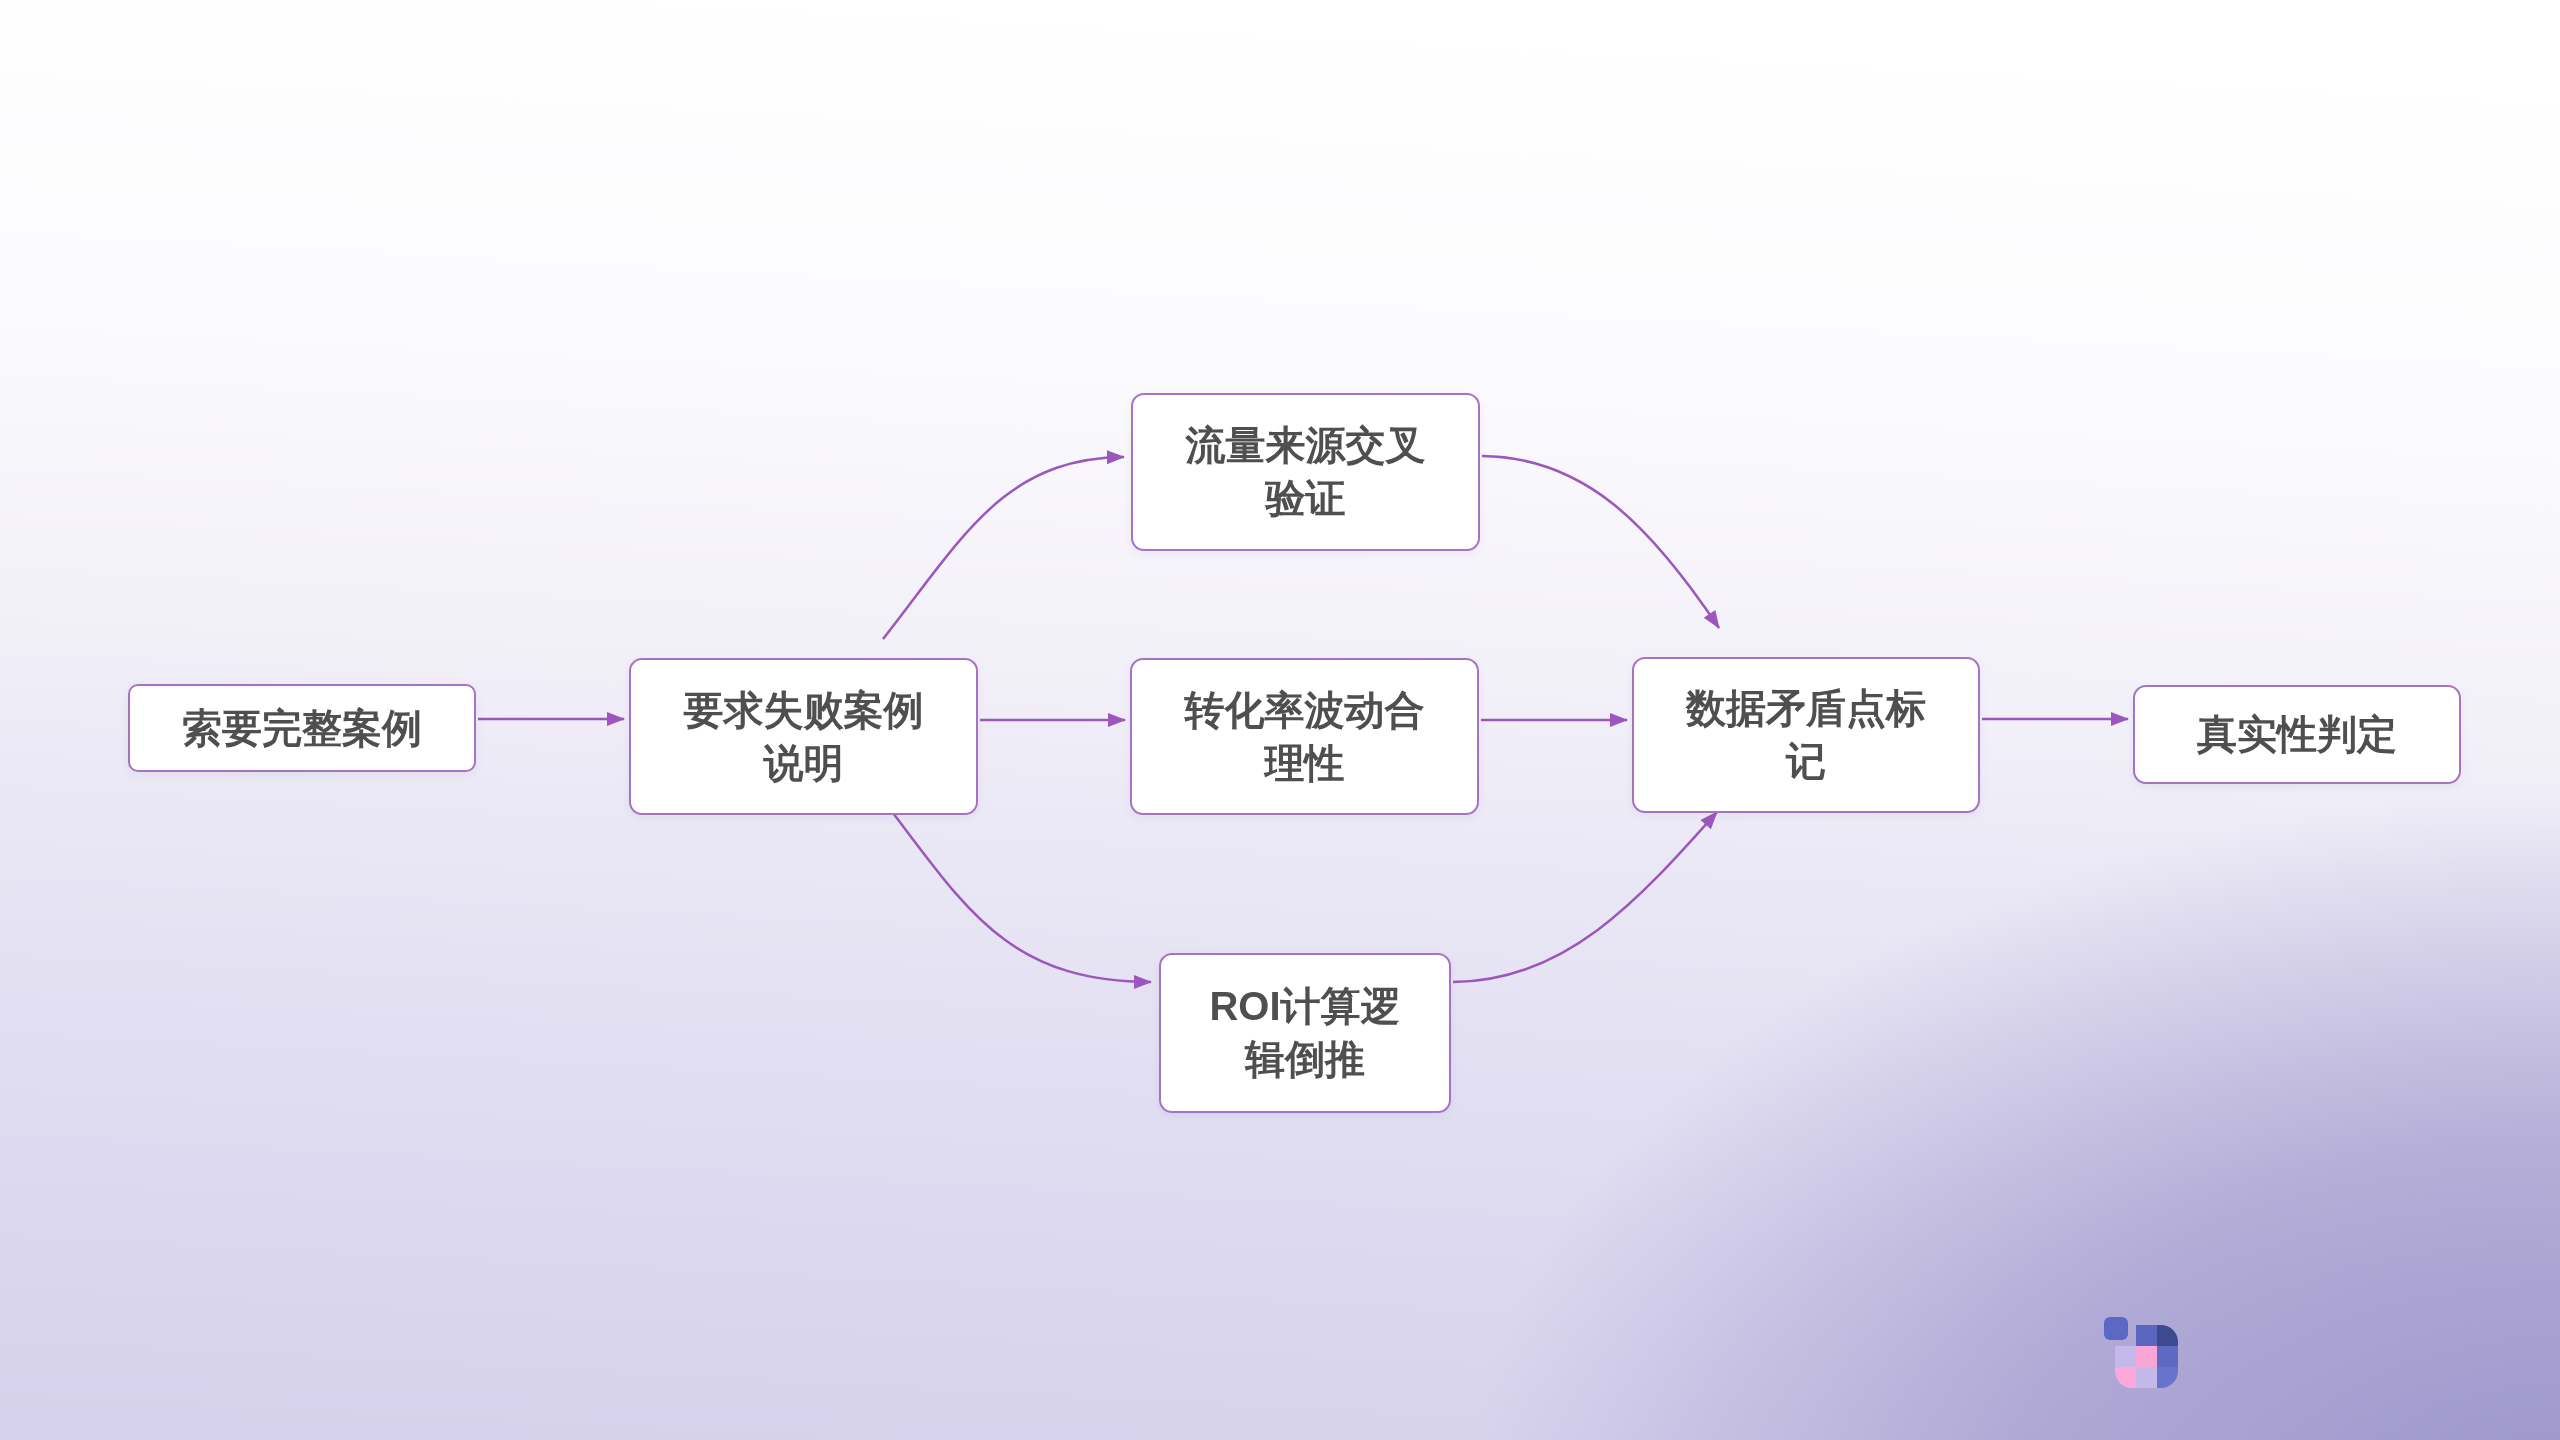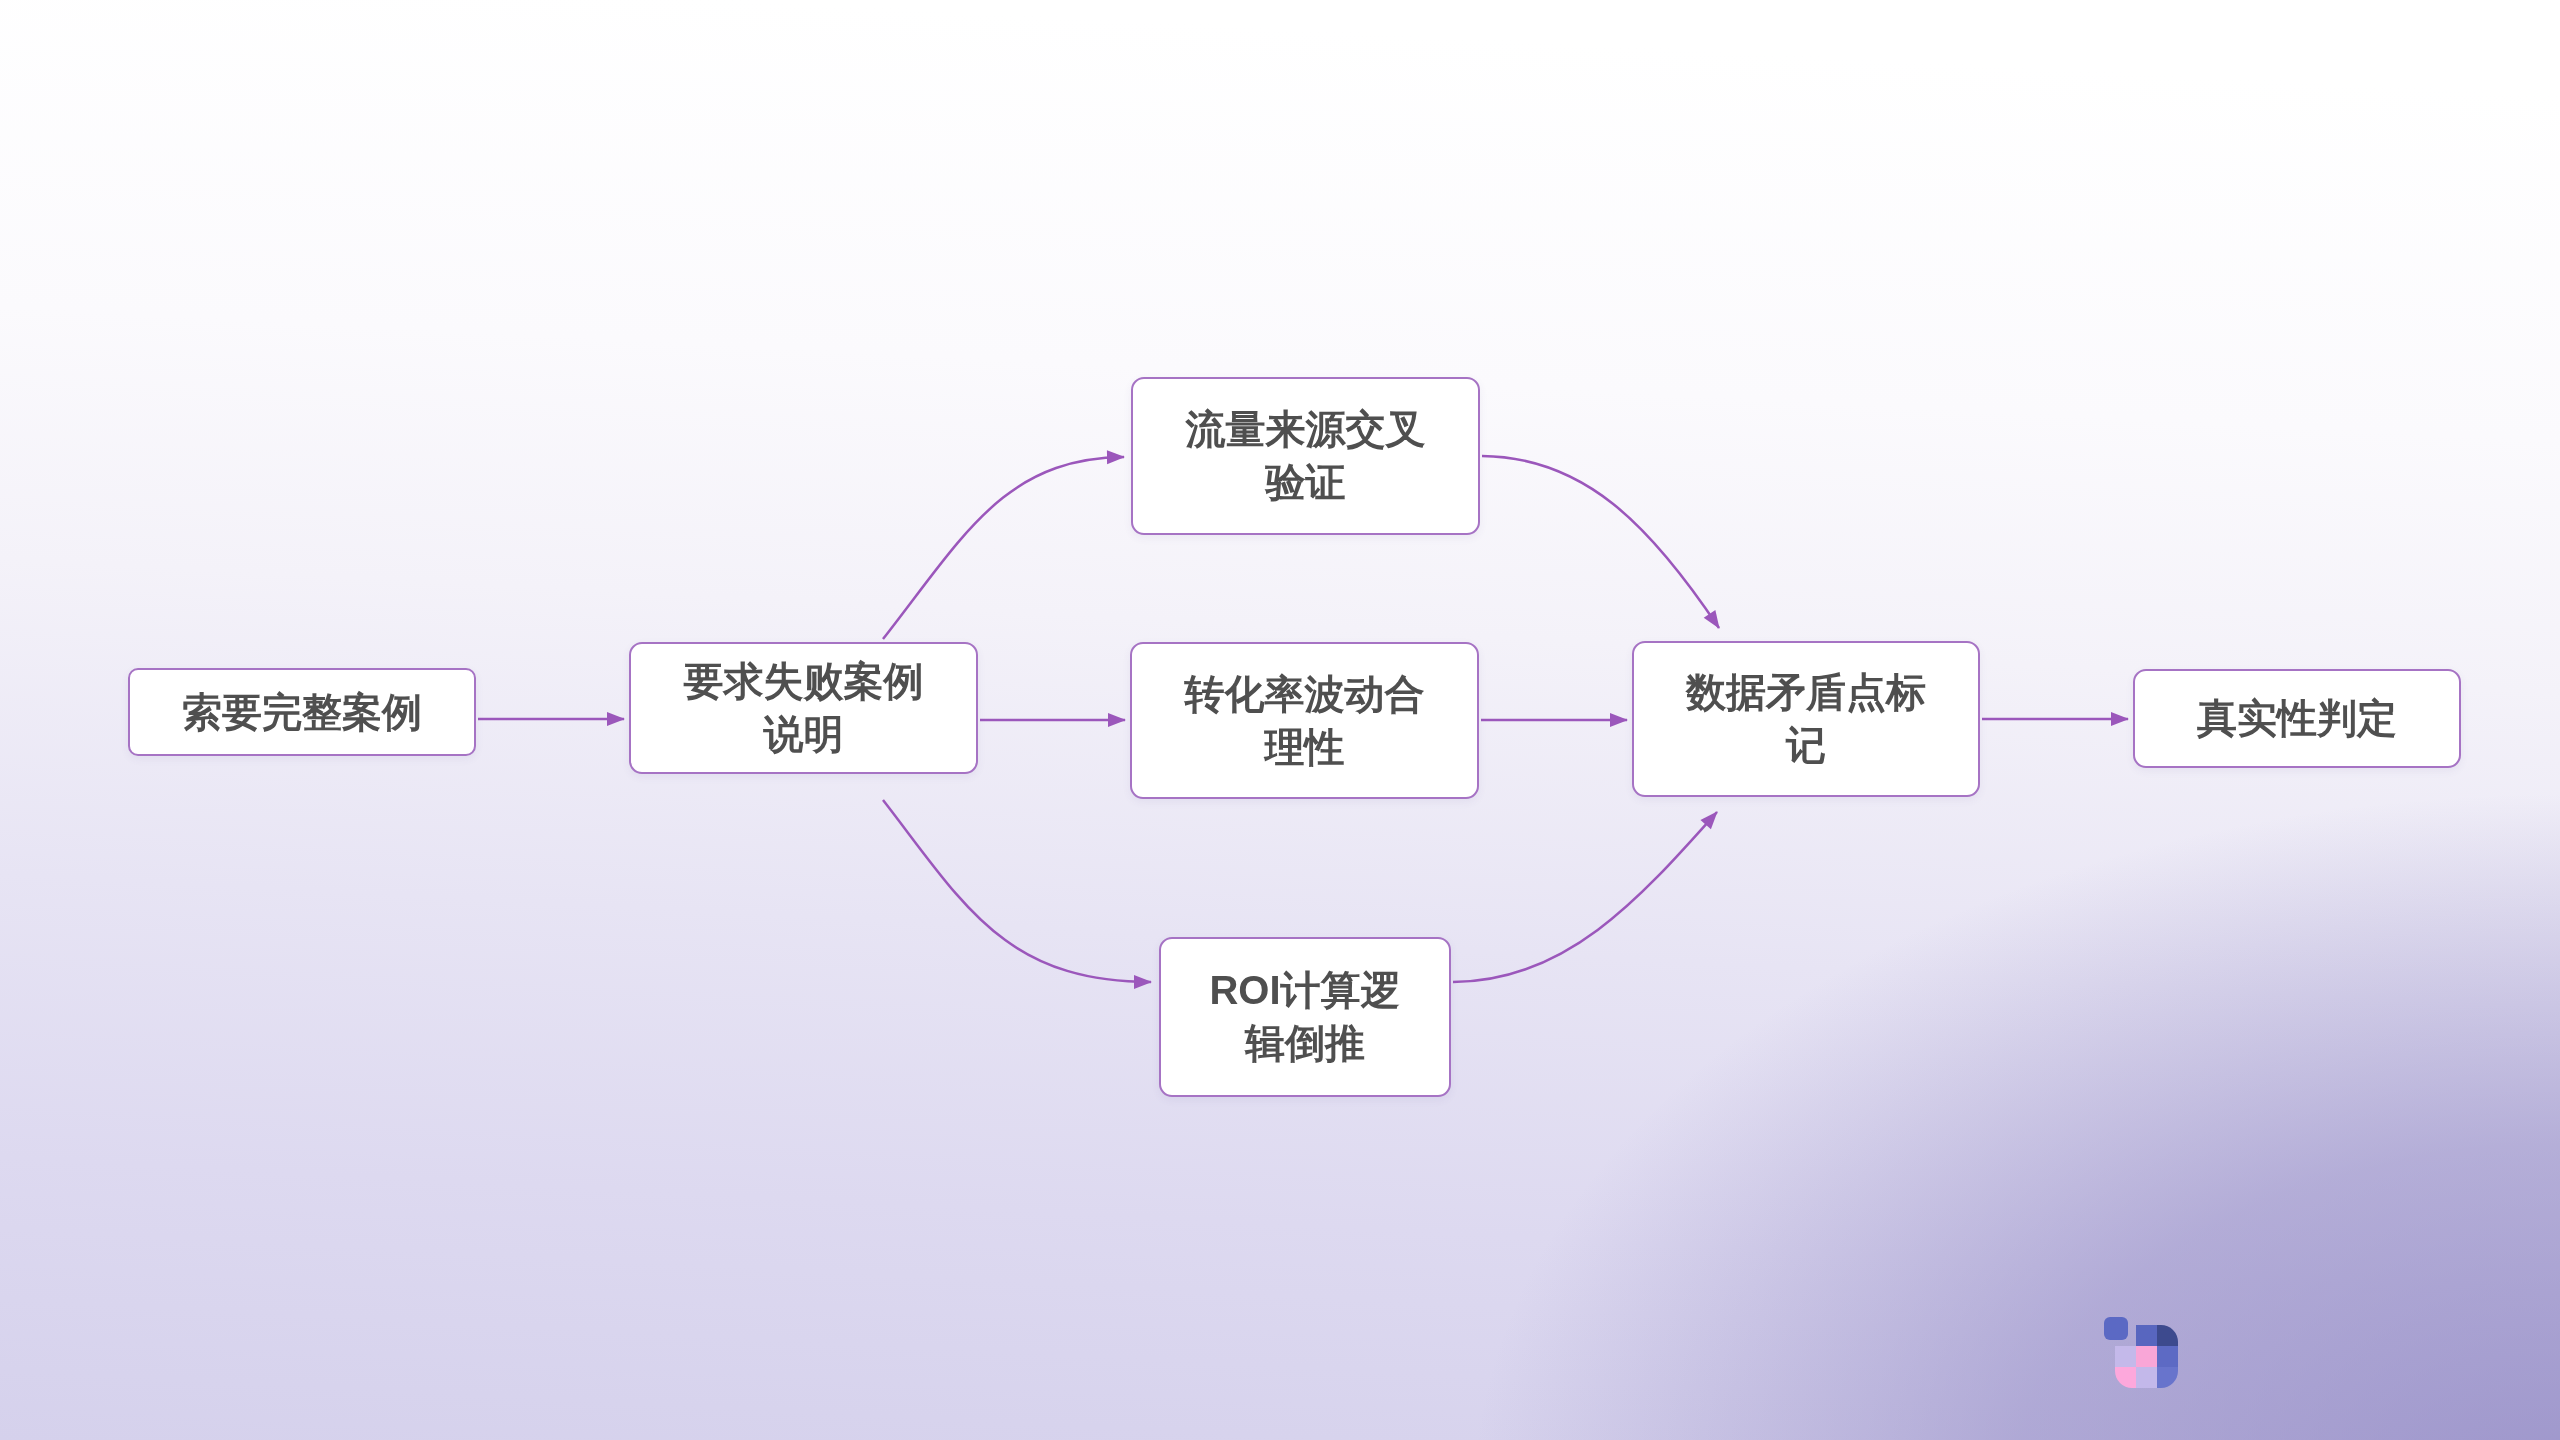--- a/index.html
+++ b/index.html
@@ -33,23 +33,24 @@
     color: var(--ink, #4f4f4f);
     font-weight: 700;
     font-size: 40px;
     line-height: 1.32;
     text-align: center;
     display: flex;
     align-items: center;
     justify-content: center;
     padding: 0 40px;
     box-shadow: 0 3px 8px rgba(90, 70, 140, 0.07);
+    margin-top: 16px;
   }
   .n1 { left: 128px;  top: 668px; width: 348px; height: 88px; border-radius: 10px; }
-  .n2 { left: 629px;  top: 642px; width: 349px; height: 132px; }
+  .n2 { left: 629px;  top: 642px; width: 349px; height: 157px; }
   .n3 { left: 1131px; top: 377px; width: 349px; height: 158px; }
   .n4 { left: 1130px; top: 642px; width: 349px; height: 157px; }
   .n5 { left: 1159px; top: 937px; width: 292px; height: 160px; }
   .n6 { left: 1632px; top: 641px; width: 348px; height: 156px; }
   .n7 { left: 2133px; top: 669px; width: 328px; height: 99px;  }
 
   
   svg.wires { position: absolute; left: 0; top: 0; width: 2560px; height: 1440px; }
   .wire { stroke: var(--line, #9b57bb); stroke-width: 2.5; fill: none; }
   .arrowhead { fill: var(--line, #9b57bb); }

